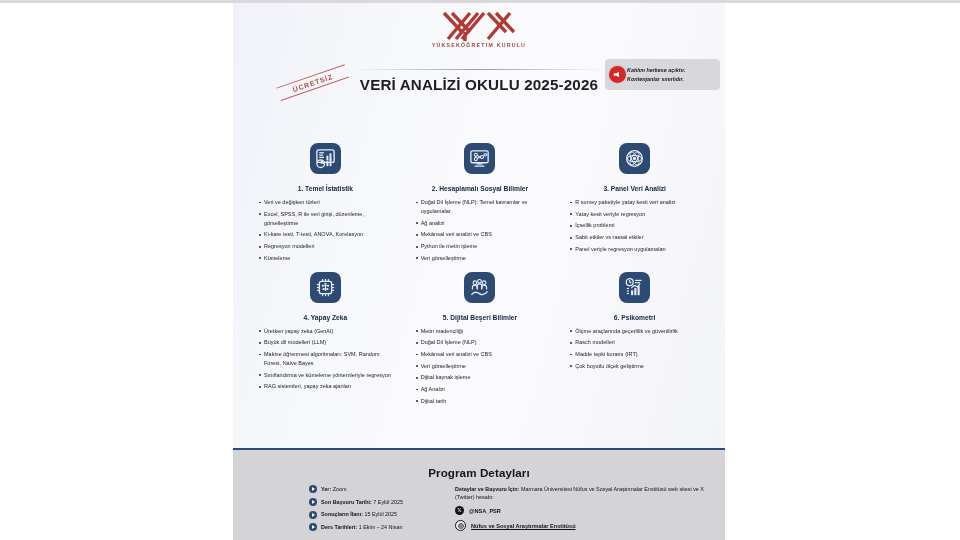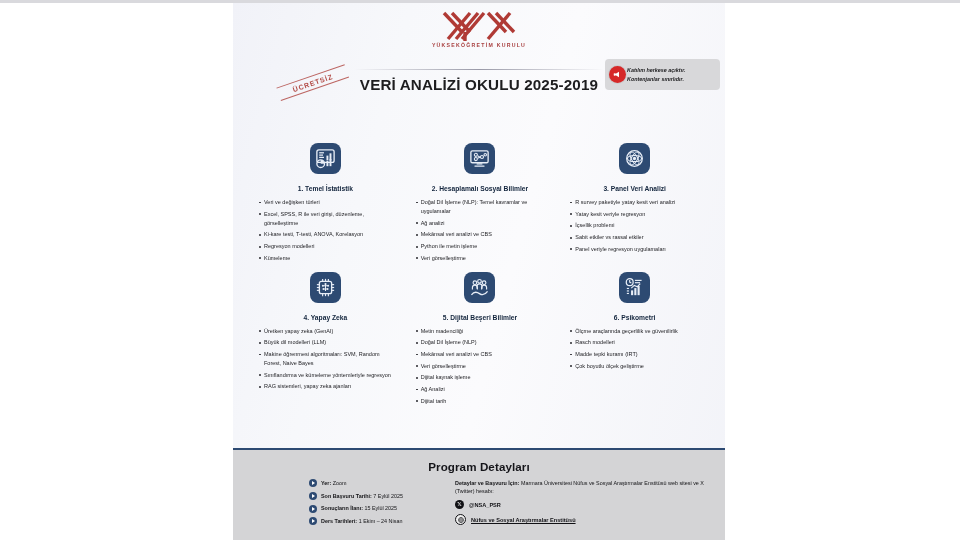--- a/index.html
+++ b/index.html
@@ -92,21 +92,21 @@
   }
   .col-2 .mod-list,.col-3 .mod-list{padding-left:10px;}
 
   
   #footer{
     position:absolute;left:0;top:445px;width:492px;height:92px;
     background:#d4d4d6;border-top:2px solid #2d4a72;box-sizing:border-box;
   }
   .footer-title{
     text-align:center;font-size:11.6px;font-weight:700;color:#15151a;
-    padding-top:10px;letter-spacing:.1px;
+    padding-top:16px;letter-spacing:.1px;
   }
   .footer-cols{display:flex;padding:6px 14px 0 14px;}
   .fcol-left{width:200px;padding-left:62px;box-sizing:border-box;}
   .fcol-right{flex:1;padding-left:8px;}
 
   .fline{display:flex;align-items:flex-start;margin-bottom:4.4px;}
   .fbullet{
     flex:0 0 auto;width:8px;height:8px;border-radius:50%;background:#2d4a72;
     margin-right:4px;position:relative;margin-top:.3px;
   }
@@ -155,21 +155,21 @@
     </div>
 
     <div class="stamp">
       <div class="bar"></div>
       <div class="txt">ÜCRETSİZ</div>
       <div class="bar"></div>
     </div>
 
     <div class="title-block">
       <div class="title-rule"></div>
-      <div class="main-title">VERİ ANALİZİ OKULU 2025-2019</div>
+      <div class="main-title">VERİ ANALİZİ OKULU 2025-2026</div>
     </div>
 
     <div class="notice">
       <div class="notice-icon">
         <svg width="9" height="9" viewBox="0 0 12 12">
           <path d="M2 4.6h2.2L8 2.2v7.6L4.2 7.4H2z" fill="#ffffff"></path>
           <rect x="1" y="4.4" width="1.6" height="3.2" rx=".5" fill="#ffffff"></rect>
         </svg>
       </div>
       <div class="notice-lines">

